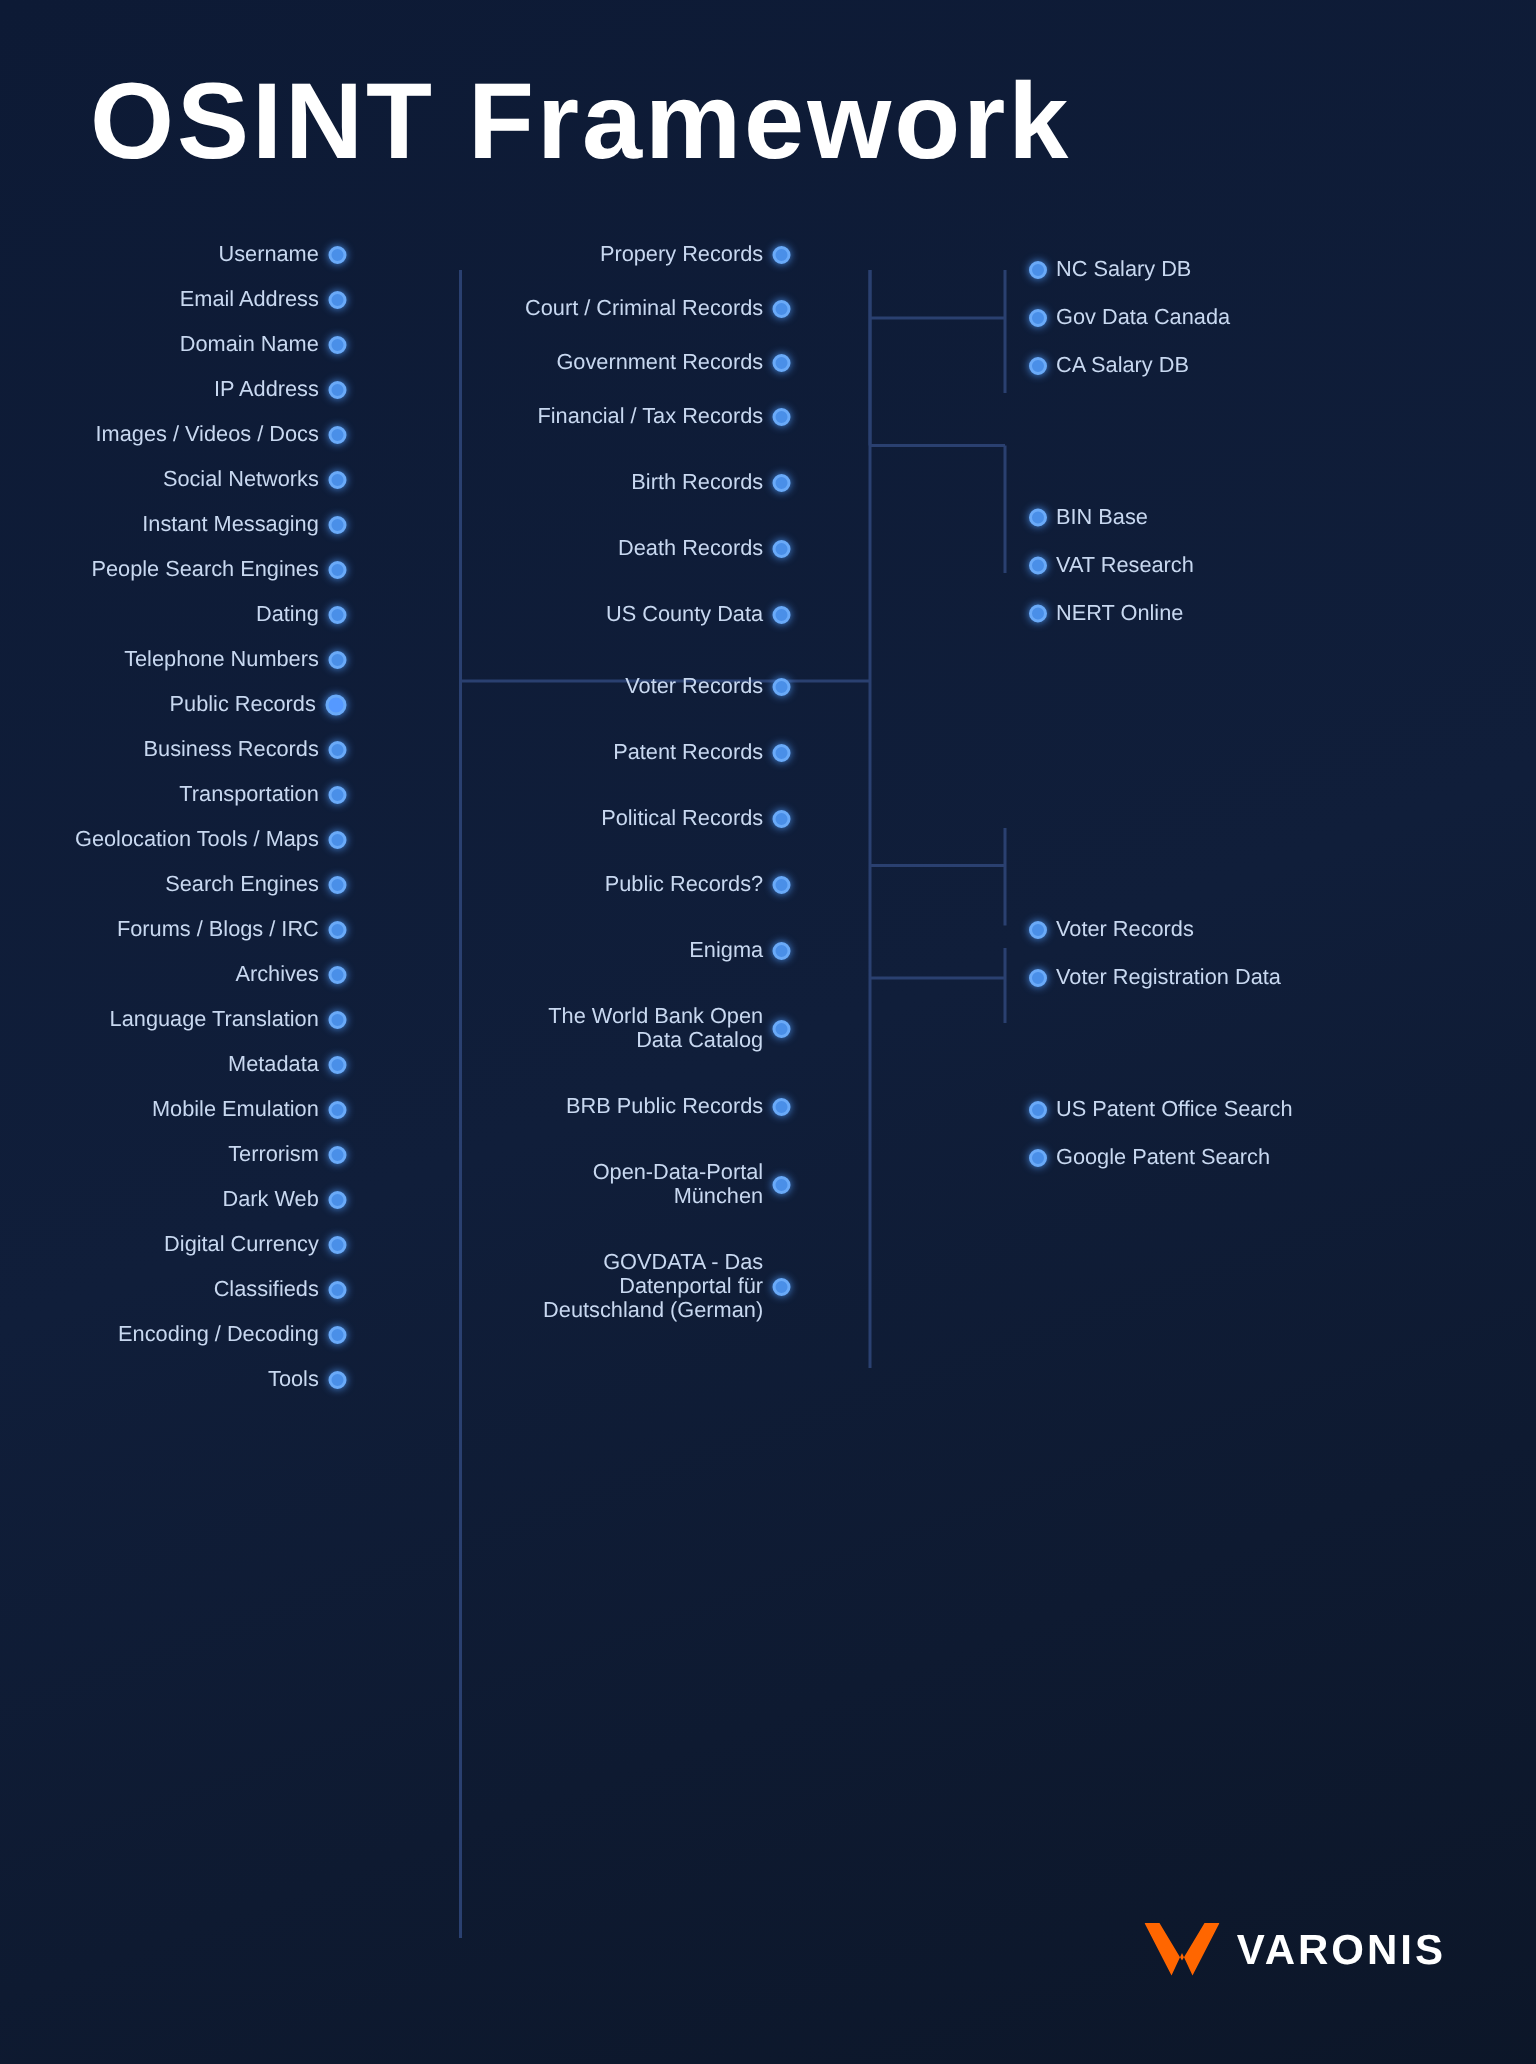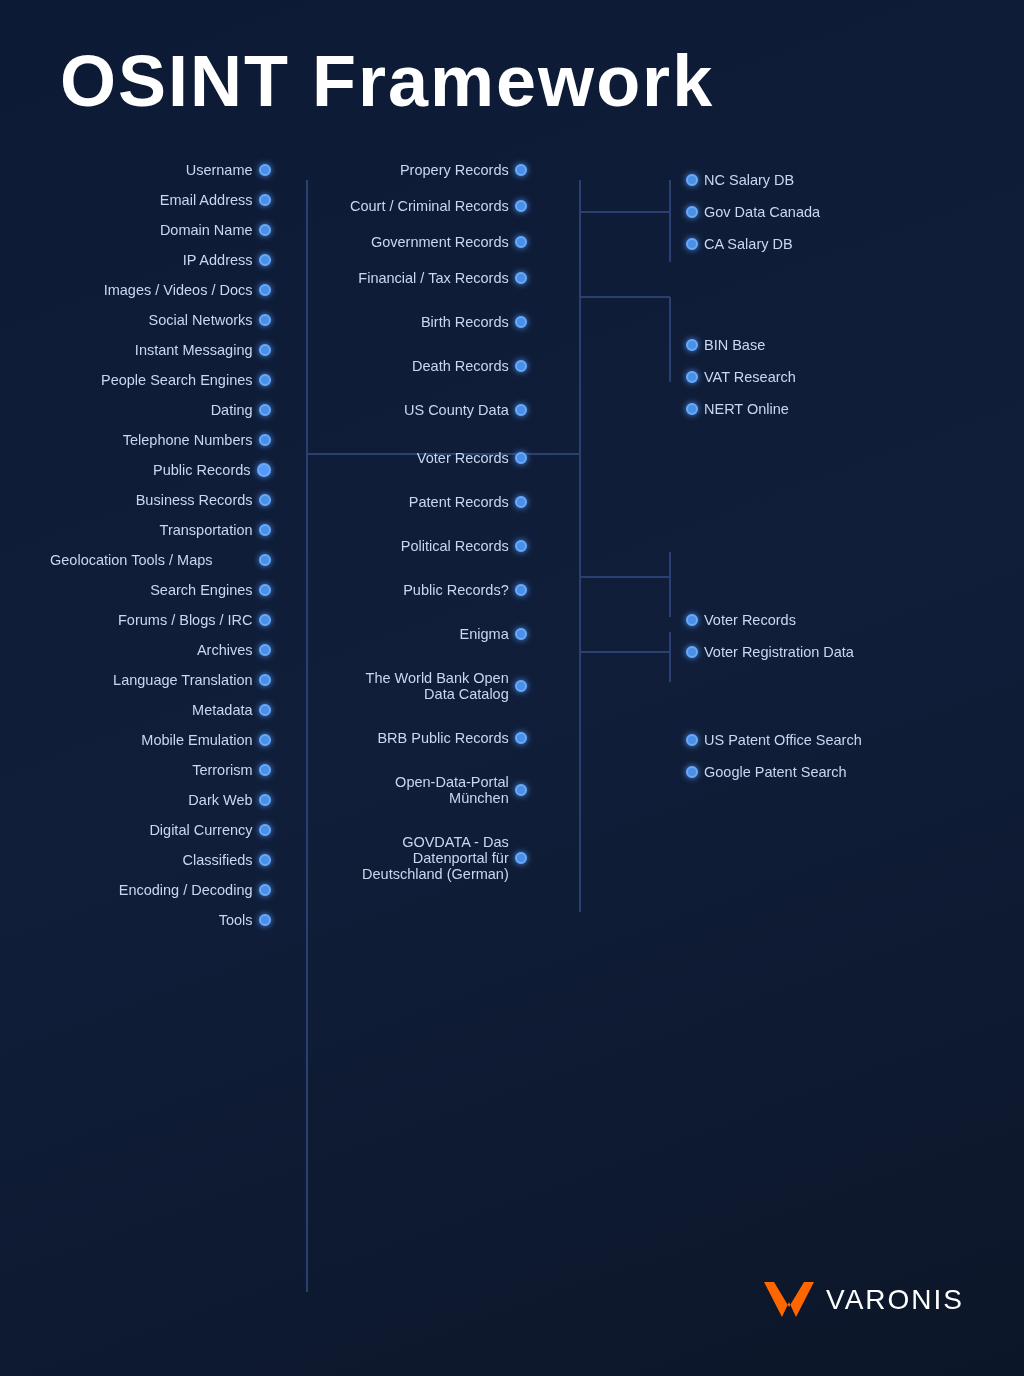--- a/index.html
+++ b/index.html
@@ -80,21 +80,21 @@
     .varonis-logo {
       position: absolute;
       bottom: 40px;
       right: 40px;
       display: flex;
       align-items: center;
       gap: 8px;
     }
     .varonis-text {
       font-size: 28px;
-      font-weight: 400;
+      font-weight: 700;
       color: #ffffff;
       letter-spacing: 2px;
     }
 
     
     .framework-container {
       position: relative;
       width: 100%;
       height: 1200px;
       margin-top: 10px;
@@ -189,21 +189,21 @@
         <span class="node-text">Public Records</span>
       </div>
       <div class="node-item right-align" style="margin-bottom:14px;">
         <span class="node-dot"></span>
         <span class="node-text">Business Records</span>
       </div>
       <div class="node-item right-align" style="margin-bottom:14px;">
         <span class="node-dot"></span>
         <span class="node-text">Transportation</span>
       </div>
-      <div class="node-item right-align" style="margin-bottom:14px;gap:40px;">
+      <div class="node-item right-align" style="margin-bottom:14px;">
         <span class="node-dot"></span>
         <span class="node-text">Geolocation Tools / Maps</span>
       </div>
       <div class="node-item right-align" style="margin-bottom:14px;">
         <span class="node-dot"></span>
         <span class="node-text">Search Engines</span>
       </div>
       <div class="node-item right-align" style="margin-bottom:14px;">
         <span class="node-dot"></span>
         <span class="node-text">Forums / Blogs / IRC</span>

